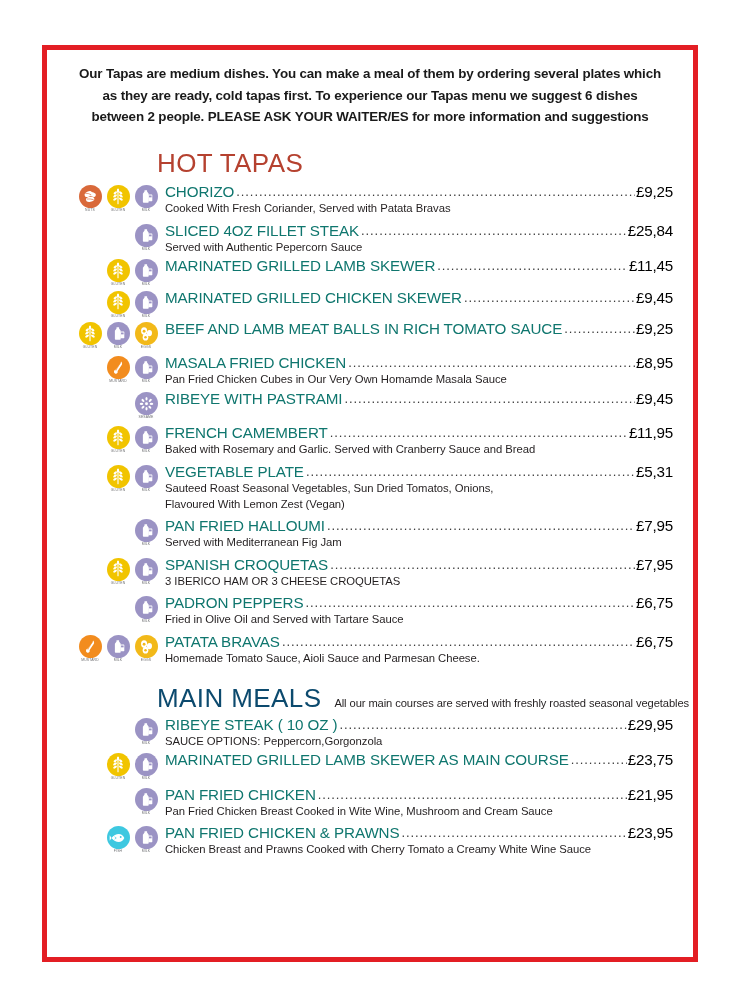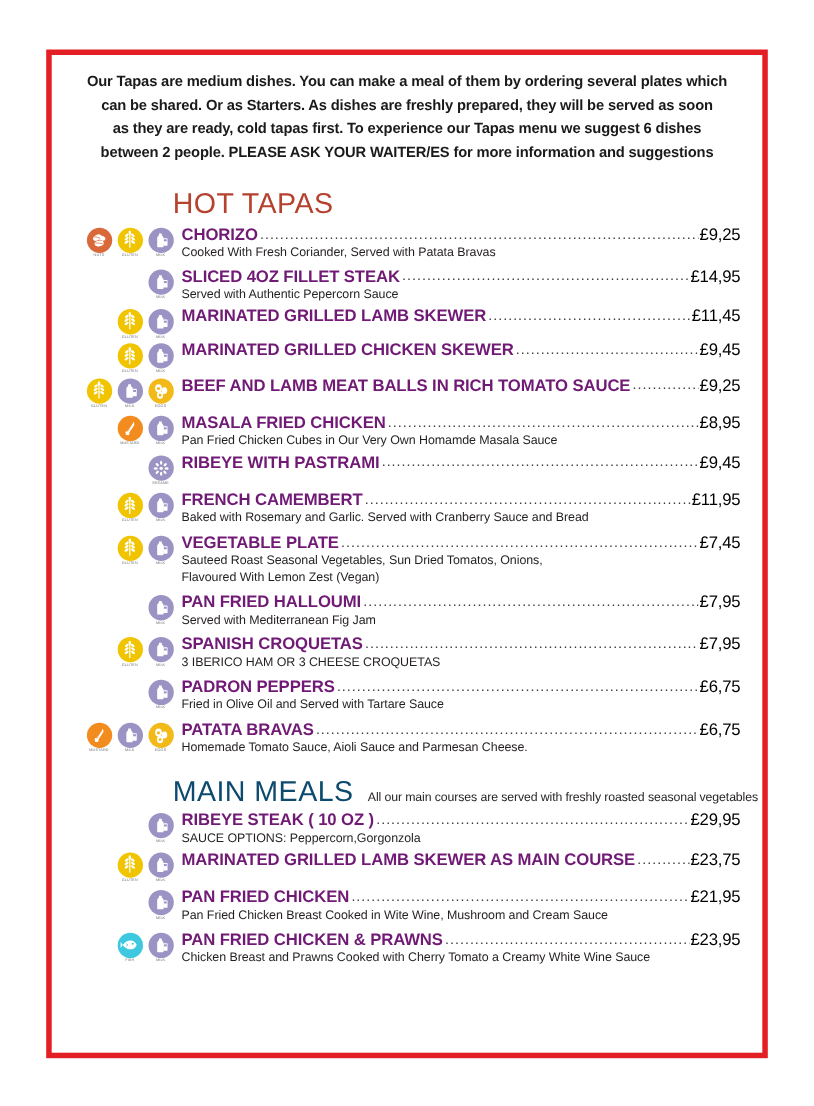--- a/index.html
+++ b/index.html
@@ -92,23 +92,23 @@
     min-width: 0;
   }
   .title-line {
     display: flex;
     align-items: baseline;
     width: 100%;
   }
   .item-title {
     font-size: 15.2px;
     letter-spacing: -0.1px;
-    color: #701a75;
+    color: #0f766e;
     white-space: nowrap;
-    font-weight: bold;
+    font-weight: normal;
   }
   .dots {
     flex: 1;
     overflow: hidden;
     white-space: nowrap;
     font-size: 13px;
     color: #3b3b3b;
     letter-spacing: 0.9px;
     margin: 0 1px 0 2px;
     line-height: 1;
@@ -160,21 +160,20 @@
   }
 </style>
 </head>
 <body>
 
 <div id="menu-page">
   <div id="menu-frame">
 
     <div id="intro">
         <span class="ln">Our Tapas are medium dishes. You can make a meal of them by ordering several plates which</span>
-        <span class="ln">can be shared. Or as Starters. As dishes are freshly prepared, they will be served as soon</span>
         <span class="ln">as they are ready, cold tapas first. To experience our Tapas menu we suggest  6 dishes</span>
         <span class="ln">between 2 people. PLEASE ASK YOUR WAITER/ES for more information and suggestions</span>
       </div>
 
     <div id="sections-root">
         <div id="hot-tapas-heading-wrap">
           <div class="section-head" style="color: rgb(181, 65, 47); margin-top: 12px;">HOT  TAPAS</div>
         </div>
         <div class="item">
           <div class="icons">
@@ -239,21 +238,21 @@
                   <rect x="15.6" y="10.6" width="3.6" height="2.6" fill="#9b93c4"></rect>
                 </svg>
               </span>
               <span class="cap">MILK</span>
             </div>
           </div>
           <div class="item-body">
             <div class="title-line">
               <span class="item-title">SLICED  4OZ FILLET STEAK</span>
               <span class="dots">........................................................................................................................................................................................................</span>
-              <span class="item-price">£14,95</span>
+              <span class="item-price">£25,84</span>
             </div>
             <div class="item-desc">
               <span class="dln">Served with Authentic Pepercorn Sauce</span>
             </div>
           </div>
         </div>
         <div class="item gap-tight">
           <div class="icons">
             <div class="badge">
               <span class="disc" style="background: rgb(241, 196, 0);">
@@ -510,21 +509,21 @@
                   <rect x="15.6" y="10.6" width="3.6" height="2.6" fill="#9b93c4"></rect>
                 </svg>
               </span>
               <span class="cap">MILK</span>
             </div>
           </div>
           <div class="item-body">
             <div class="title-line">
               <span class="item-title">VEGETABLE PLATE</span>
               <span class="dots">........................................................................................................................................................................................................</span>
-              <span class="item-price">£7,45</span>
+              <span class="item-price">£5,31</span>
             </div>
             <div class="item-desc">
               <span class="dln">Sauteed  Roast Seasonal Vegetables, Sun Dried Tomatos, Onions,</span>
               <span class="dln">Flavoured With Lemon Zest   (Vegan)</span>
             </div>
           </div>
         </div>
         <div class="item gap-small">
           <div class="icons">
             <div class="badge">

